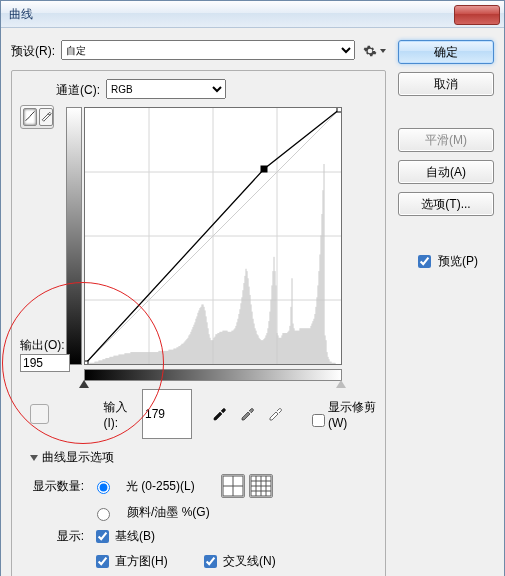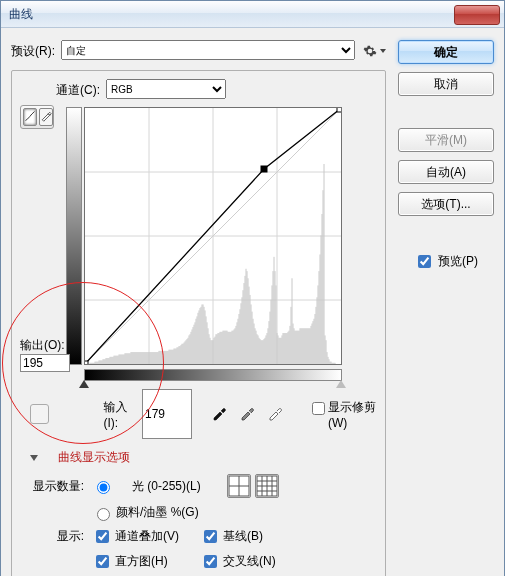--- a/index.html
+++ b/index.html
@@ -68,21 +68,21 @@
     cursor: pointer;
     display: flex;
     align-items: center;
     justify-content: center;
     box-shadow: 0 0 0 1px #fff inset;
   }
   .btn.primary {
     background: linear-gradient(#eaf4ff, #cfe6fb 45%, #bcdcf8 46%, #d6ebfc);
     border-color: #4a8bd0;
     box-shadow: 0 0 0 1px #bfe0ff inset, 0 0 4px #9cc9f4;
-    font-weight: bold;
+    font-weight: normal;
   }
   .btn.disabled {
     color: #8a8a8a;
   }
   .preview-row {
     margin-top: 28px;
     display: flex;
     align-items: center;
     justify-content: center;
     gap: 4px;
@@ -216,27 +216,27 @@
     display:flex;align-items:center;justify-content:center;
   }
   .eyedroppers { display:flex; gap:10px; margin-left:10px; }
   .eyedropper {
     width:18px;height:18px;
     cursor:pointer;
     display:flex;align-items:center;justify-content:center;
   }
   .eyedropper svg { width:16px;height:16px; }
   .show-clip {
-    display:flex;align-items:flex-start;gap:0;margin-left:16px;
+    display:flex;align-items:flex-end;gap:0;margin-left:16px;
   }
   .disclosure {
-    display:flex;align-items:center;gap:20px;
+    display:flex;align-items:center;gap:4px;
     margin:10px 0 8px 10px;
     cursor:pointer;
-    color:#b91c1c;
+    color:#000000;
   }
   .disclosure .tri {
     width:0;height:0;
     border-left:4px solid transparent;
     border-right:4px solid transparent;
     border-top:6px solid #555;
   }
   .opts { margin-left:0px; }
   .opts-row {
     display:flex;
@@ -399,21 +399,21 @@
           </div>
 
           <div class="disclosure">
             <span class="tri"></span>
             <span>曲线显示选项</span>
           </div>
 
           <div class="opts">
             <div class="opts-row">
               <span class="label">显示数量:</span>
-              <label style="display:flex;align-items:center;gap:19px;">
+              <label style="display:flex;align-items:center;gap:13px;">
                 <input type="radio" name="amt" checked="" style="">
                 <span>光 (0-255)(L)</span>
               </label>
               <span class="grid-icons">
                 <span class="grid-icon">
                   <span>
                     <svg viewBox="0 0 22 22">
                         <rect x="1" y="1" width="20" height="20" fill="none" stroke="#555"></rect>
                         <path d="M11 1v20M1 11h20" stroke="#555"></path>
                       </svg>
@@ -424,32 +424,28 @@
                     <svg viewBox="0 0 22 22">
                         <rect x="1" y="1" width="20" height="20" fill="none" stroke="#555"></rect>
                         <path d="M6 1v20M11 1v20M16 1v20M1 6h20M1 11h20M1 16h20" stroke="#555"></path>
                       </svg>
                   </span>
                 </span>
               </span>
             </div>
             <div class="opts-row">
               <span class="label"></span>
-              <label style="display:flex;align-items:center;gap:3px;">
+              <label style="display:flex;align-items:center;gap:14px;">
                 <input type="radio" name="amt" style="">
                 <span>颜料/油墨 %(G)</span>
               </label>
             </div>
 
             <div class="opts-row">
               <span class="label">显示:</span>
-              <label class="cb">
-                <input type="checkbox" checked="" style="">
-                <span>通道叠加(V)</span>
-              </label>
               <label class="cb">
                 <input type="checkbox" checked="" style="">
                 <span>基线(B)</span>
               </label>
             </div>
             <div class="opts-row">
               <span class="label"></span>
               <label class="cb">
                 <input type="checkbox" checked="" style="">
                 <span>直方图(H)</span>

